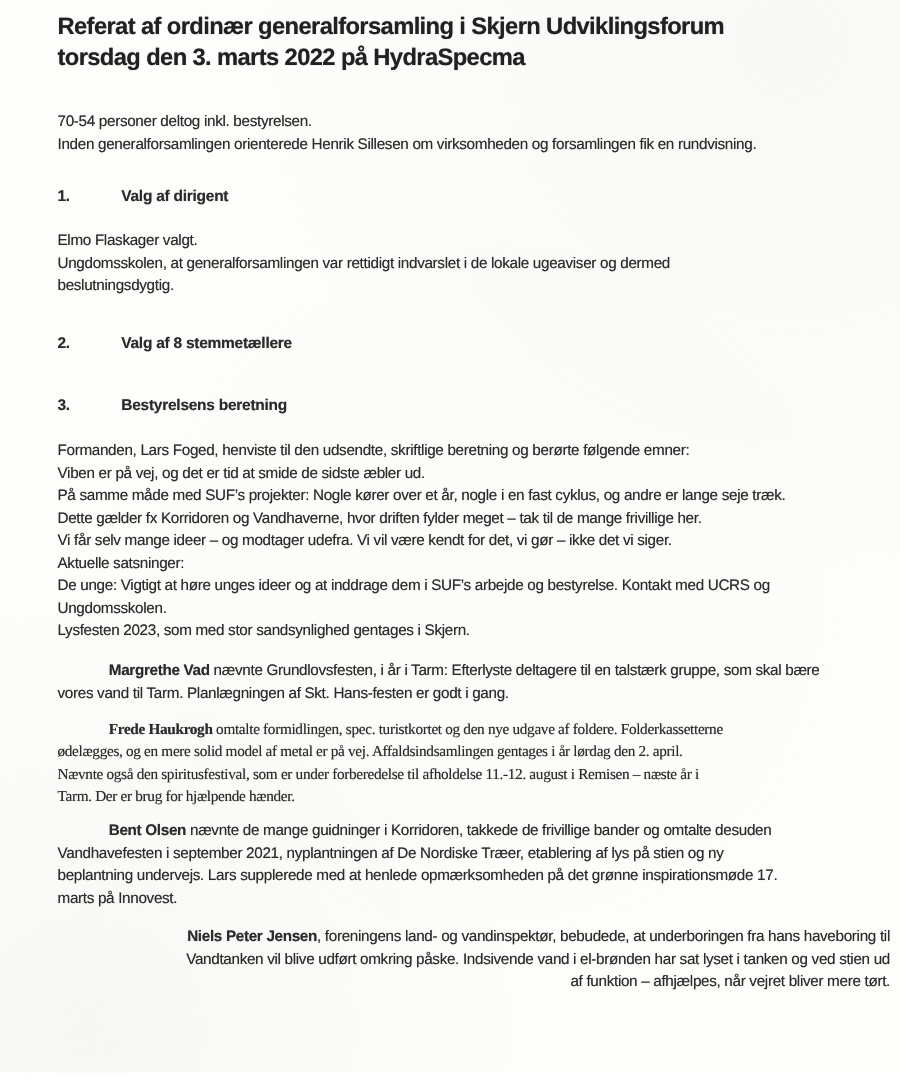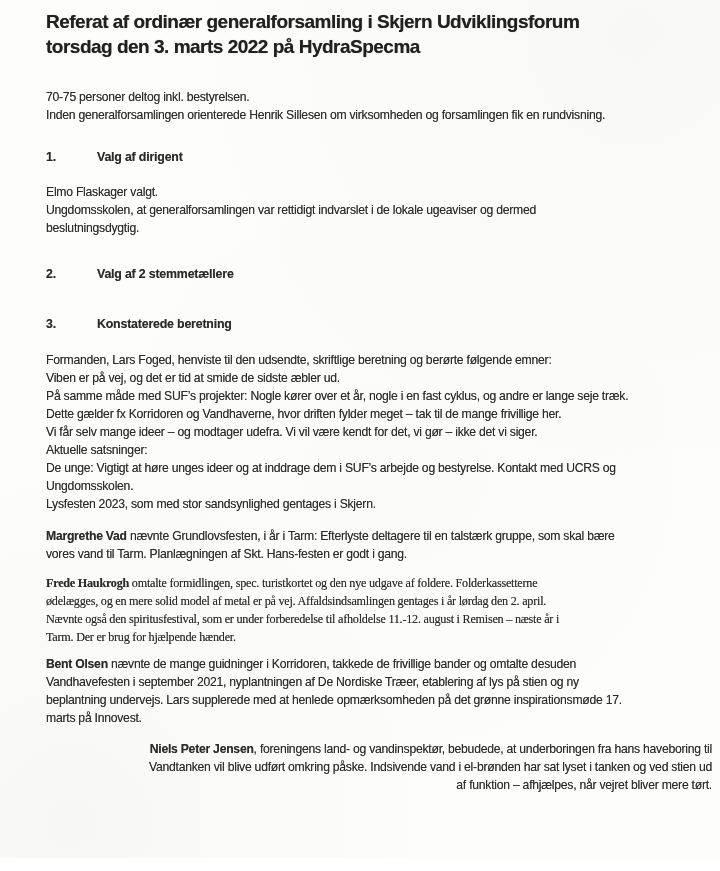--- a/index.html
+++ b/index.html
@@ -43,21 +43,21 @@
     white-space: pre;
   }
   .heading {
     display: flex;
     font-size: 12.4px;
     font-weight: bold;
     line-height: 18px;
     letter-spacing: -0.2px;
   }
   .heading .num { width: 51px; flex: 0 0 51px; }
-  .pname { font-weight: bold; }
+  .pname { font-weight: bold; margin-left: 41px; }
   
   .mt-intro   { margin-top: 29px; }
   .mt-h1      { margin-top: 24px; }
   .mt-p1      { margin-top: 17px; }
   .mt-h2      { margin-top: 28px; }
   .mt-p2      { margin-top: 13px; }
   .mt-h3      { margin-top: 32px; }
   .mt-p3      { margin-top: 18px; }
   .mt-trans   { margin-top: 6px; }
   .mt-marg    { margin-top: 14px; }
@@ -66,39 +66,39 @@
   .mt-niels   { margin-top: 13px; text-align: right; }
 </style>
 </head>
 <body>
 
 <div class="page">
 
   <h1 class="title">Referat af ordinær generalforsamling i Skjern Udviklingsforum
 torsdag den 3. marts 2022 på HydraSpecma</h1>
 
-  <p class="body ink mt-intro">70-75 personer deltog inkl. bestyrelsen.
+  <p class="body ink mt-intro">70-54 personer deltog inkl. bestyrelsen.
 Inden generalforsamlingen orienterede Henrik Sillesen om virksomheden og forsamlingen fik en rundvisning.</p>
 
   <div class="heading ink mt-h1">
       <span class="num">1.</span>
       <span>Valg af dirigent</span>
     </div>
   <p class="body ink mt-p1">Elmo Flaskager valgt.
 Ungdomsskolen, at generalforsamlingen var rettidigt indvarslet i de lokale ugeaviser og dermed
 beslutningsdygtig.</p>
 
   <div class="heading ink mt-h2">
       <span class="num">2.</span>
-      <span>Valg af 2 stemmetællere</span>
+      <span>Valg af 8 stemmetællere</span>
     </div>
 
   <div class="heading ink mt-h3">
       <span class="num">3.</span>
-      <span>Konstaterede beretning</span>
+      <span>Bestyrelsens beretning</span>
     </div>
   <p class="body ink mt-p3">Formanden, Lars Foged, henviste til den udsendte, skriftlige beretning og berørte følgende emner:
 Viben er på vej, og det er tid at smide de sidste æbler ud.
 På samme måde med SUF’s projekter: Nogle kører over et år, nogle i en fast cyklus, og andre er lange seje træk.
 Dette gælder fx Korridoren og Vandhaverne, hvor driften fylder meget – tak til de mange frivillige her.
 Vi får selv mange ideer – og modtager udefra. Vi vil være kendt for det, vi gør – ikke det vi siger.
 Aktuelle satsninger:
 De unge: Vigtigt at høre unges ideer og at inddrage dem i SUF’s arbejde og bestyrelse. Kontakt med UCRS og
 Ungdomsskolen.
 Lysfesten 2023, som med stor sandsynlighed gentages i Skjern.</p>

